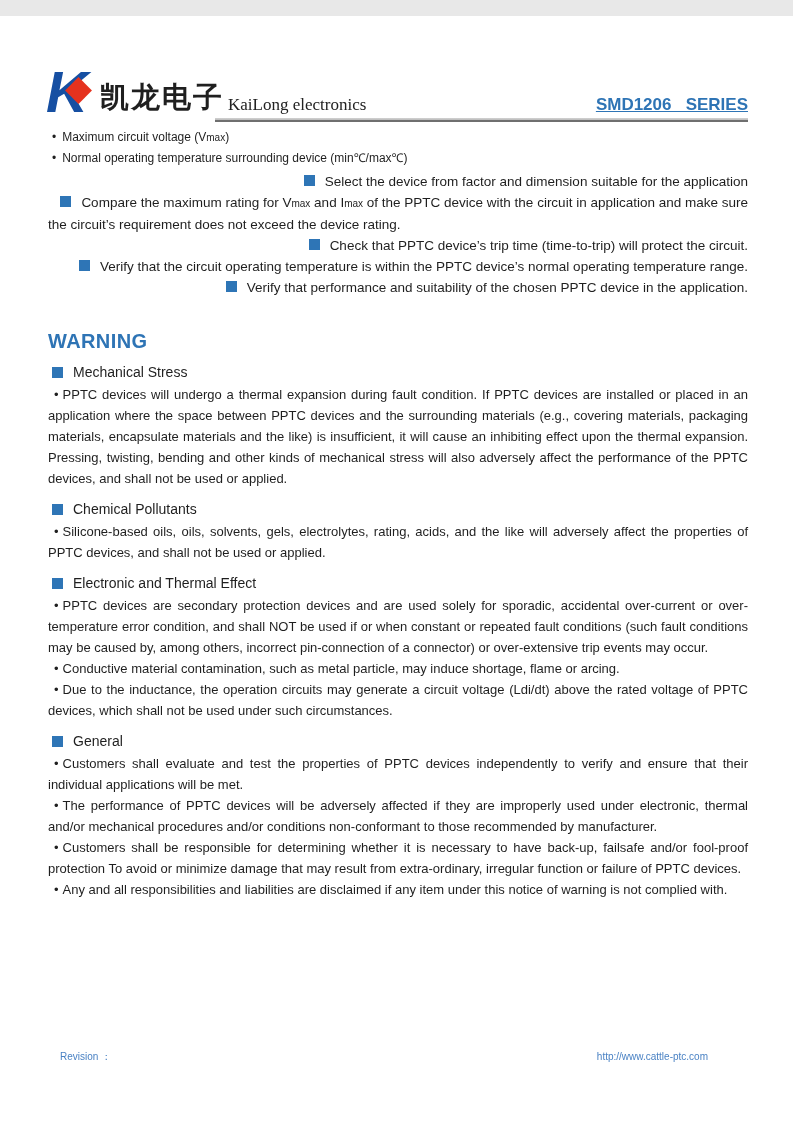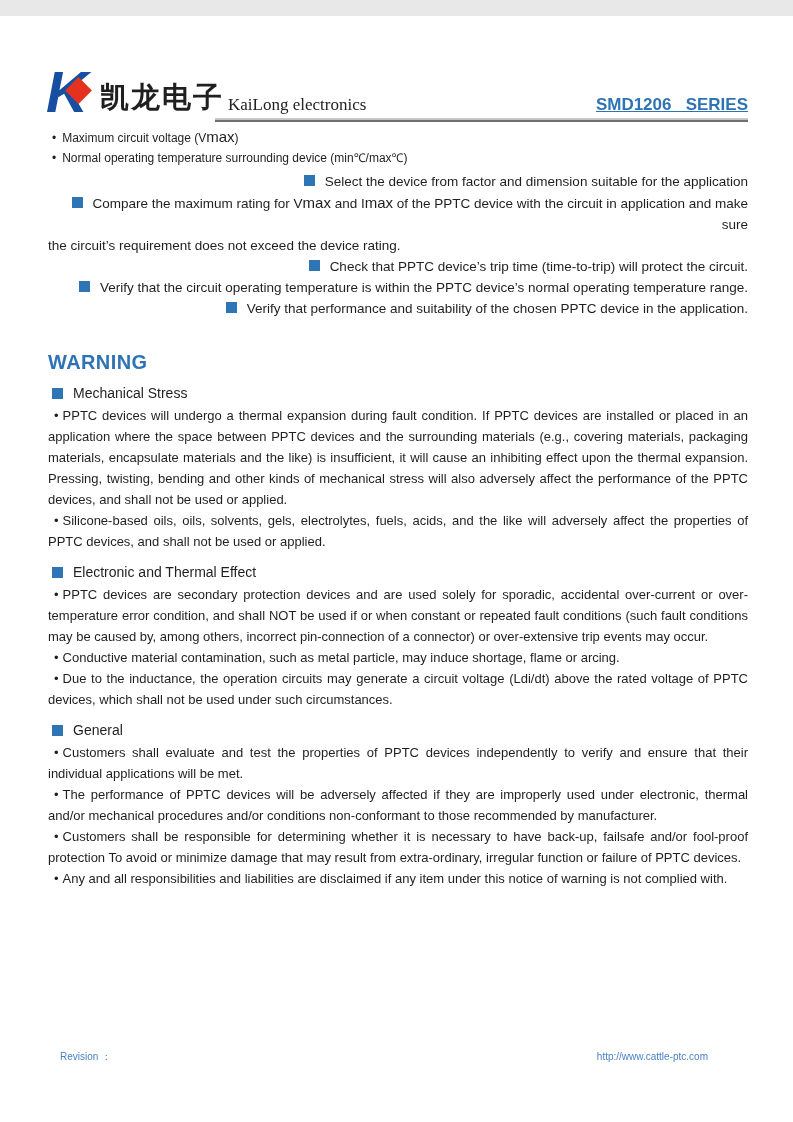--- a/index.html
+++ b/index.html
@@ -21,21 +21,21 @@
     background:#e5321e;transform:rotate(45deg);
   }
   .cn{font-size:29px;font-weight:bold;line-height:1;margin:0 4px 4px 4px;letter-spacing:2px;}
   .en{font-family:"Liberation Serif",serif;font-size:17px;color:#222;margin-bottom:1px;}
   .series{margin-left:auto;font-size:17px;font-weight:bold;color:#2e74b5;white-space:pre;margin-bottom:1px;text-decoration:underline;}
   .rule{height:4px;margin:2px 45px 0 215px;background:linear-gradient(to bottom,#d2d2d2 0%,#bdbdbd 45%,#6f6f6f 50%,#6f6f6f 100%);}
   
   main{padding:5px 45px 0 48px;}
   .dot-item{font-size:12px;line-height:20px;margin:0;}
   .dot{display:inline-block;padding:0 6px 0 4px;}
-  .sub{font-size:15px;}
+  .sub{font-size:10px;}
   .sq-list{margin-top:3px;}
   .sq-item{font-size:13.5px;line-height:21px;margin:0;text-align:right;}
   .cont-line{font-size:13.5px;line-height:21px;margin:0;}
   .sq{display:inline-block;width:11px;height:11px;background:#2e75b6;margin:0 10px 0 4px;}
   .warn-title{font-size:20px;font-weight:bold;color:#2e74b5;letter-spacing:.4px;margin:32px 0 0 0;line-height:22px;}
   .sec-head{font-size:14px;line-height:21px;margin:10px 0 1px 0;}
   .sec-head .sq{vertical-align:-1px;}
   .wb{font-size:13px;line-height:21px;margin:0;text-align:justify;}
   .wb .dot{padding:0 4px 0 6px;}
   
@@ -76,21 +76,22 @@
       <p class="sq-item"><span class="sq"></span><span>Check that PPTC device’s trip time (time-to-trip) will protect the circuit.</span></p>
       <p class="sq-item"><span class="sq"></span><span>Verify that the circuit operating temperature is within the PPTC device’s normal operating temperature range.</span></p>
       <p class="sq-item"><span class="sq"></span><span>Verify that performance and suitability of the chosen PPTC device in the application.</span></p>
     </div>
 
     <h1 class="warn-title">WARNING</h1>
 
     <p class="sec-head"><span class="sq"></span><span>Mechanical Stress</span></p>
     <p class="wb"><span class="dot">•</span><span>PPTC devices will undergo a thermal expansion during fault condition. If PPTC devices are installed or placed in an application where the space between PPTC devices and the surrounding materials (e.g., covering materials, packaging materials, encapsulate materials and the like) is insufficient, it will cause an inhibiting effect upon the thermal expansion. Pressing, twisting, bending and other kinds of mechanical stress will also adversely affect the performance of the PPTC devices, and shall not be used or applied.</span></p>
 
-    <p class="wb"><span class="dot">•</span><span>Silicone-based oils, oils, solvents, gels, electrolytes, fuels, acids, and the like will adversely affect the properties of PPTC devices, and shall not be used or applied.</span></p>
+    <p class="sec-head"><span class="sq"></span><span>Chemical Pollutants</span></p>
+    <p class="wb"><span class="dot">•</span><span>Silicone-based oils, oils, solvents, gels, electrolytes, rating, acids, and the like will adversely affect the properties of PPTC devices, and shall not be used or applied.</span></p>
 
     <p class="sec-head"><span class="sq"></span><span>Electronic and Thermal Effect</span></p>
     <p class="wb"><span class="dot">•</span><span>PPTC devices are secondary protection devices and are used solely for sporadic, accidental over-current or over-temperature error condition, and shall NOT be used if or when constant or repeated fault conditions (such fault conditions may be caused by, among others, incorrect pin-connection of a connector) or over-extensive trip events may occur.</span></p>
     <p class="wb"><span class="dot">•</span><span>Conductive material contamination, such as metal particle, may induce shortage, flame or arcing.</span></p>
     <p class="wb"><span class="dot">•</span><span>Due to the inductance, the operation circuits may generate a circuit voltage (Ldi/dt) above the rated voltage of PPTC devices, which shall not be used under such circumstances.</span></p>
 
     <p class="sec-head"><span class="sq"></span><span>General</span></p>
     <p class="wb"><span class="dot">•</span><span>Customers shall evaluate and test the properties of PPTC devices independently to verify and ensure that their individual applications will be met.</span></p>
     <p class="wb"><span class="dot">•</span><span>The performance of PPTC devices will be adversely affected if they are improperly used under electronic, thermal and/or mechanical procedures and/or conditions non-conformant to those recommended by manufacturer.</span></p>
     <p class="wb"><span class="dot">•</span><span>Customers shall be responsible for determining whether it is necessary to have back-up, failsafe and/or fool-proof protection To avoid or minimize damage that may result from extra-ordinary, irregular function or failure of PPTC devices.</span></p>

